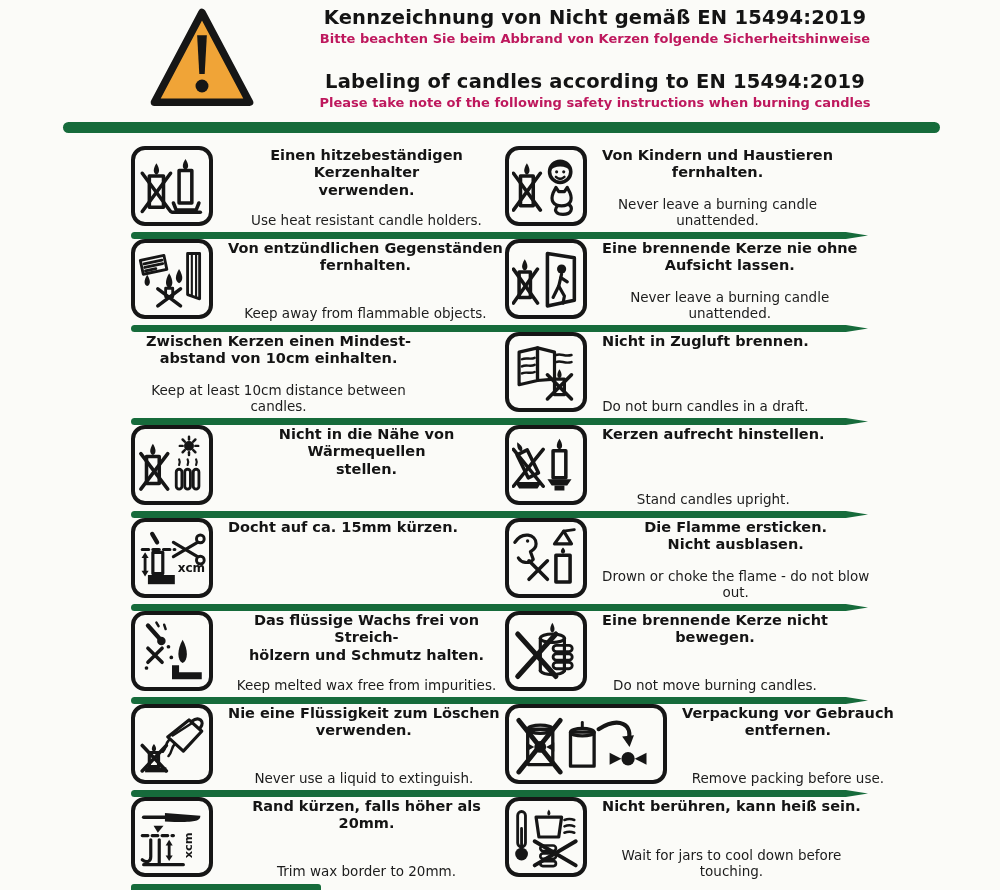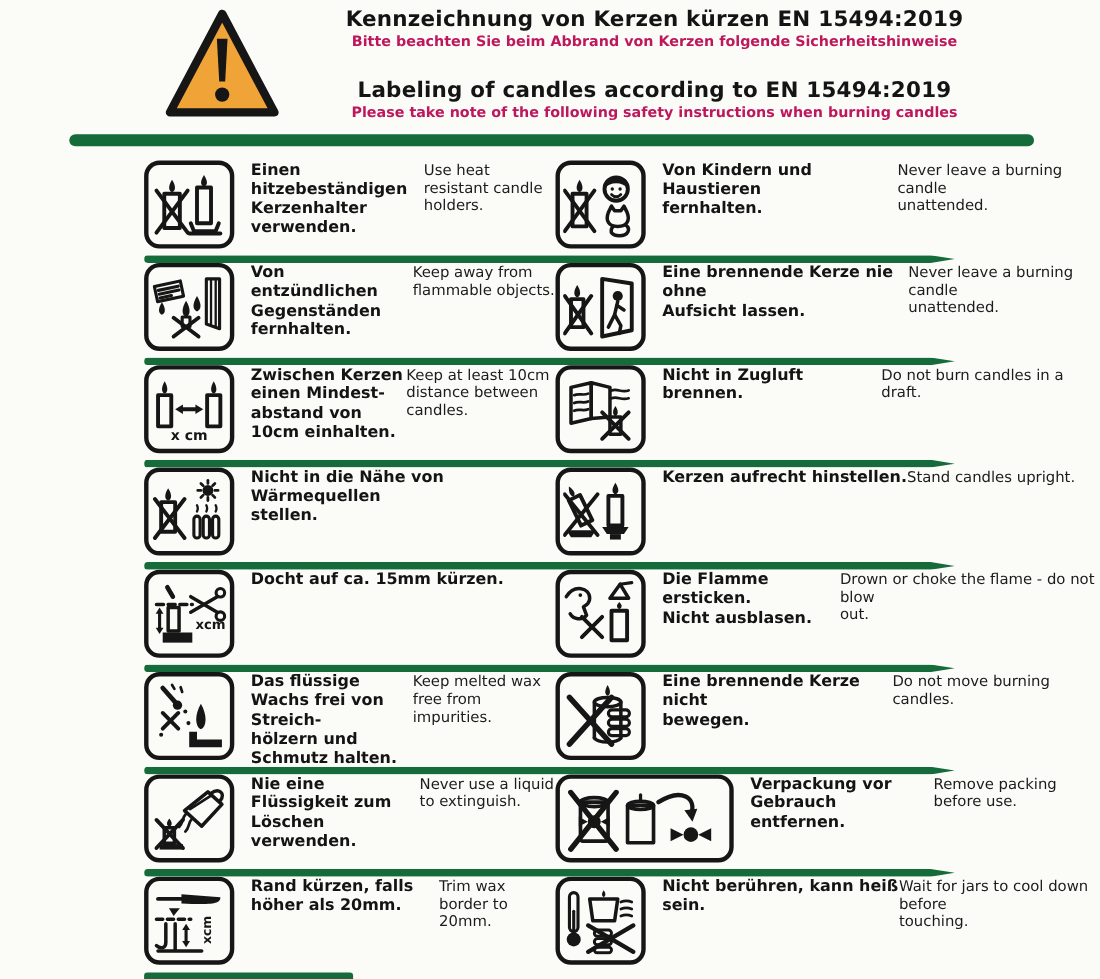--- a/index.html
+++ b/index.html
@@ -21,40 +21,40 @@
   .cell.left{width:374px;flex-shrink:0;}
   .cell.right{flex:1;}
   .icon-box{
     width:82px;height:80px;box-sizing:border-box;flex-shrink:0;
     border:4px solid #161616;border-radius:14px;
     display:flex;align-items:center;justify-content:center;
   }
   .icon-box.wide{width:162px;}
   .pict{width:68px;height:62px;stroke:#161616;stroke-width:5;fill:none;stroke-linecap:round;stroke-linejoin:round;}
   .icon-box.wide .pict{width:148px;}
-  .texts{margin-left:15px;display:flex;flex-direction:row;justify-content:space-between;padding:1px 0 4px;}
+  .texts{margin-left:15px;display:flex;flex-direction:column;justify-content:space-between;padding:1px 0 4px;text-align:center;}
   .de{font-weight:bold;font-size:14.5px;line-height:1.2;white-space:pre-line;color:#141414;}
   .en{font-size:13.5px;line-height:1.2;white-space:pre-line;color:#1c1c1c;}
   .row-divider{width:737px;height:7px;background:#166B3B;border-radius:4px;
     clip-path:polygon(0 0,97% 0,100% 50%,97% 100%,0 100%);}
   .bottom-bar{position:absolute;left:131px;bottom:0;width:190px;height:6px;background:#166B3B;border-radius:3px 3px 0 0;}
 </style>
 </head>
 <body>
 
 <div class="header">
   <div class="warning-triangle">
     <svg viewBox="0 0 100 98" width="108" height="106">
       <path d="M50 6 L94 89 L6 89 Z" fill="#F0A437" stroke="#161616" stroke-width="7" stroke-linejoin="round"></path>
       <path d="M45.5 27 H54.5 L52.5 63 H47.5 Z" fill="#161616" stroke="none"></path>
       <circle cx="50" cy="74" r="6" fill="#161616" stroke="none"></circle>
     </svg>
   </div>
   <div class="titles">
-    <div class="title">Kennzeichnung von Kerzen kürzen EN 15494:2019</div>
+    <div class="title">Kennzeichnung von Nicht gemäß EN 15494:2019</div>
     <div class="subtitle">Bitte beachten Sie beim Abbrand von Kerzen folgende Sicherheitshinweise</div>
     <div class="title title-en">Labeling of candles according to EN 15494:2019</div>
     <div class="subtitle">Please take note of the following safety instructions when burning candles</div>
   </div>
 </div>
 
 <div class="main-divider"></div>
 
 <div class="grid">
 
@@ -150,32 +150,20 @@
 Aufsicht lassen.</div>
         <div class="en">Never leave a burning candle
 unattended.</div>
       </div>
     </div>
   </div>
   <div class="row-divider"></div>
 
   <div class="row">
     <div class="cell left">
-      <div class="icon-box">
-        <svg class="pict" viewBox="0 0 96 84">
-          <rect x="8" y="24" width="17" height="40"></rect>
-          <path d="M16.5 6 C12 14 12 20 16.5 22 C21 20 21 14 16.5 6 Z" fill="#161616" stroke="none"></path>
-          <rect x="71" y="24" width="17" height="40"></rect>
-          <path d="M79.5 6 C75 14 75 20 79.5 22 C84 20 84 14 79.5 6 Z" fill="#161616" stroke="none"></path>
-          <line x1="36" y1="42" x2="60" y2="42"></line>
-          <path d="M30 42 L40 36 L40 48 Z" fill="#161616" stroke="none"></path>
-          <path d="M66 42 L56 36 L56 48 Z" fill="#161616" stroke="none"></path>
-          <text x="48" y="82" text-anchor="middle" font-size="18" font-weight="bold" fill="#161616" stroke="none">x cm</text>
-        </svg>
-      </div>
       <div class="texts">
         <div class="de">Zwischen Kerzen einen Mindest-
 abstand von 10cm einhalten.</div>
         <div class="en">Keep at least 10cm distance between
 candles.</div>
       </div>
     </div>
     <div class="cell right">
       <div class="icon-box">
         <svg class="pict" viewBox="0 0 96 84">

